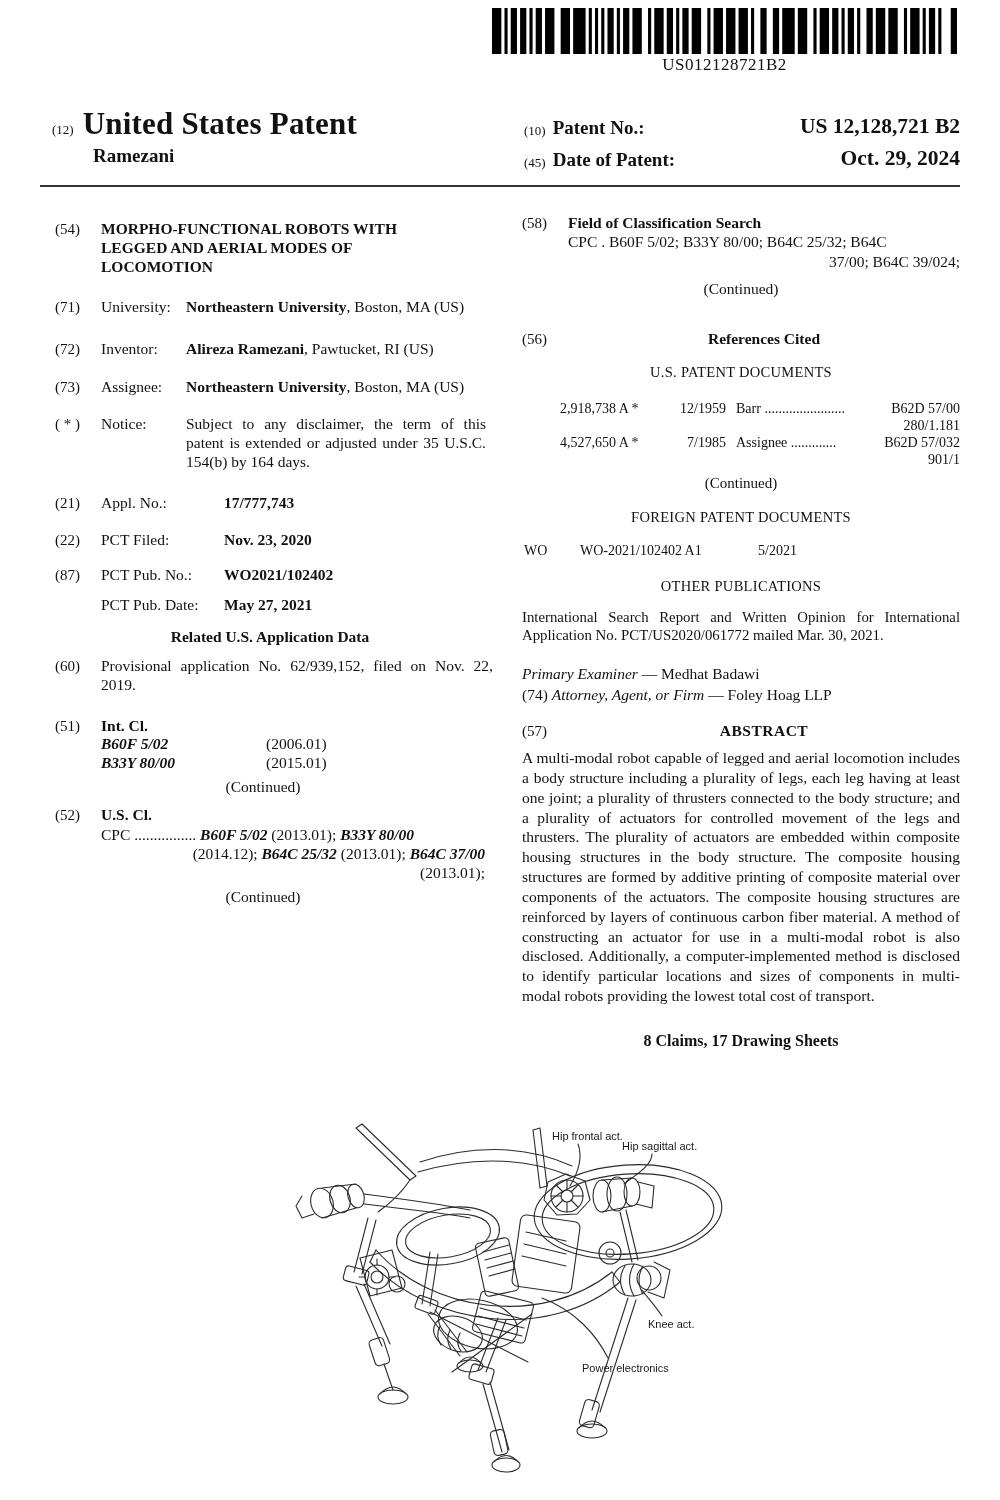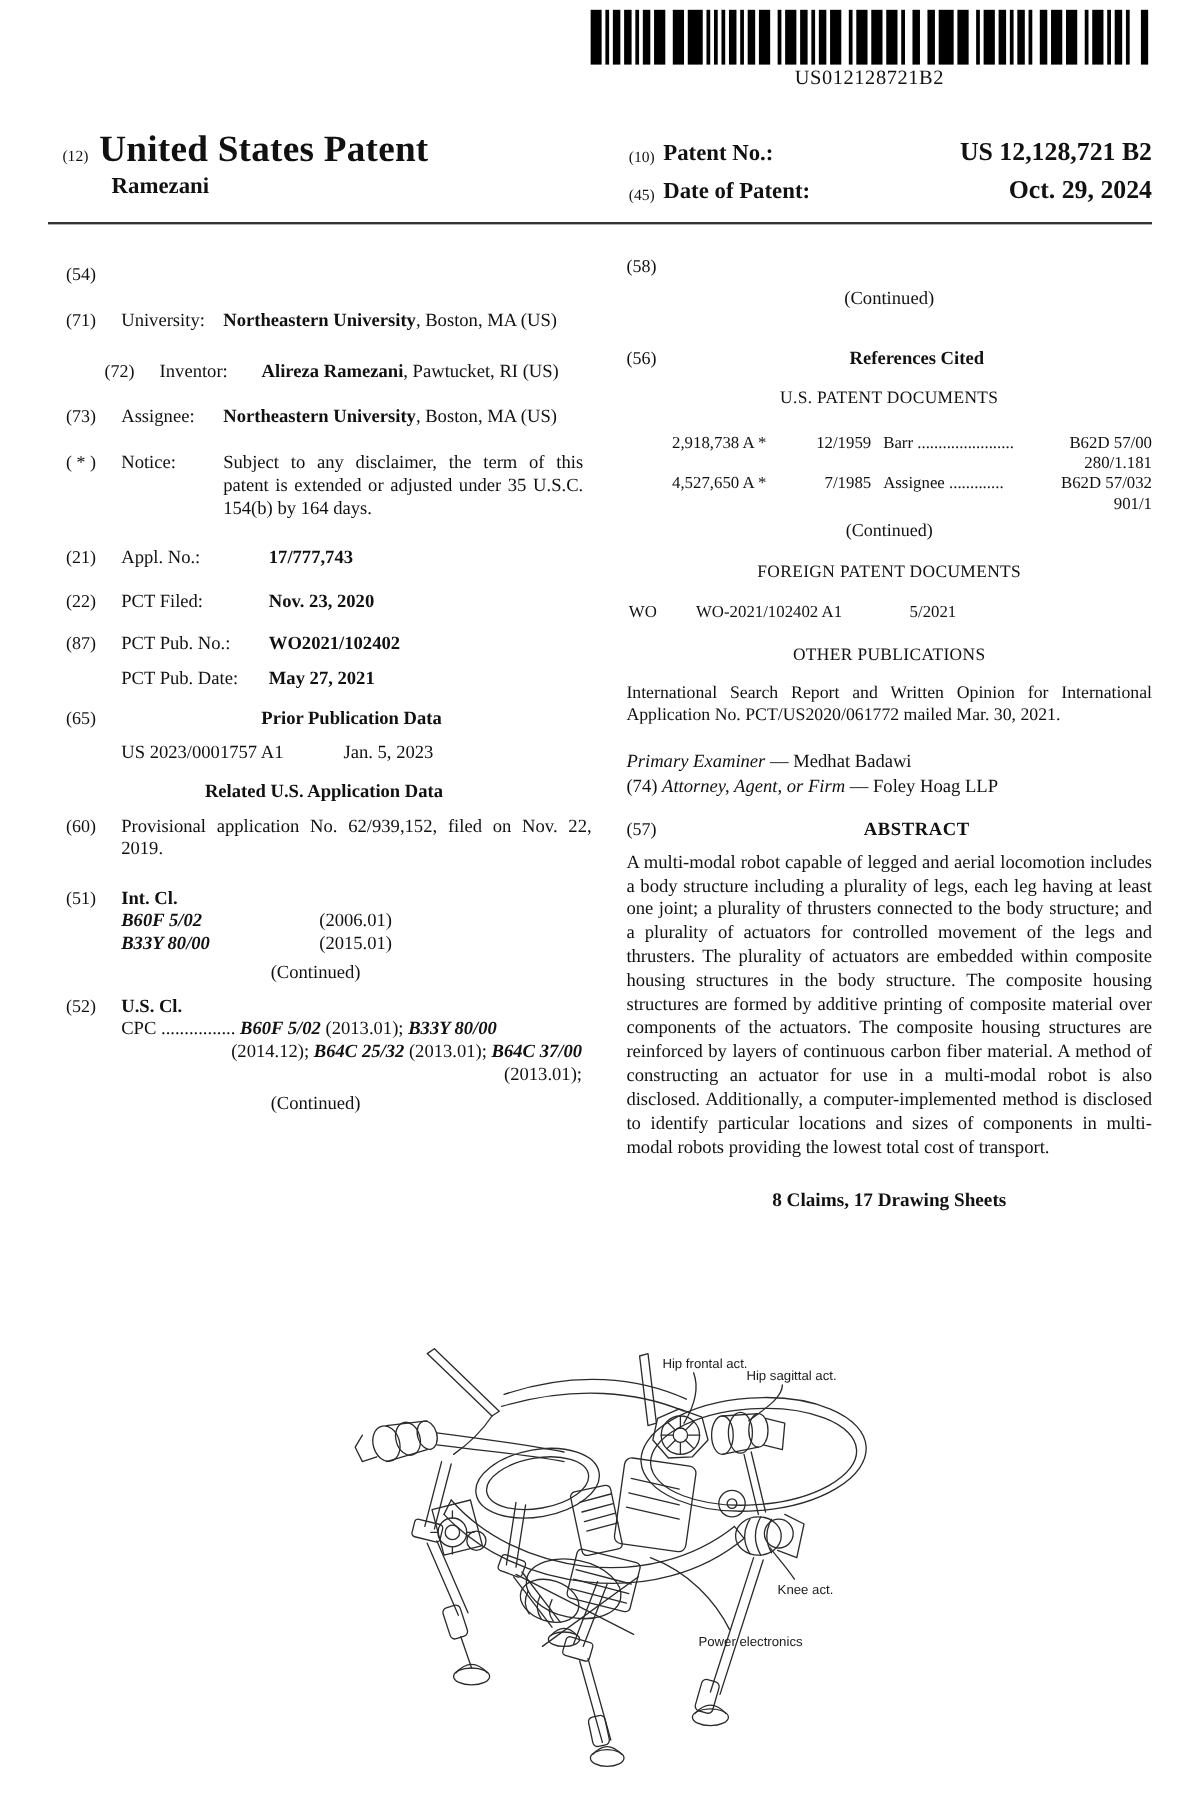--- a/index.html
+++ b/index.html
@@ -31,21 +31,21 @@
   .col-left{left:55px;width:430px;}
   .col-right{left:522px;width:438px;}
   .sec{display:grid;grid-template-columns:46px 1fr;}
   .sn{font-size:15px;}
   .b{font-weight:bold;} .i{font-style:italic;} .bi{font-weight:bold;font-style:italic;}
   .center{text-align:center;} .right{text-align:right;}
   .kv{display:grid;grid-template-columns:123px 1fr;}
 
   
   .s-title{margin-top:6px;} .s-title .tt{width:352px;}
-  .s-appl{margin-top:21px;} .s-inv{margin-top:23px;margin-left:32px;} .s-asgn{margin-top:19px;}
+  .s-appl{margin-top:21px;} .s-inv{margin-top:23px;} .s-asgn{margin-top:19px;}
   .s-notice{margin-top:19px;} .s-notice .nt{width:300px;text-align:justify;}
   .s-21{margin-top:22px;} .s-22{margin-top:18px;} .s-86{margin-top:19px;}
   .s-86b{margin-top:12px;} .s-87{margin-top:16px;} .s-87b{margin-top:11px;}
   .s-65{margin-top:14px;} .pp-entry{margin-top:10px;display:flex;}
   .pp-date{margin-left:50px;}
   .related{margin-top:13px;font-size:15.5px;}
   .s-60{margin-top:10px;} .s-60 .pt{width:392px;text-align:justify;}
   .s-51{margin-top:22px;} .icl-row{display:grid;grid-template-columns:165px 1fr;}
   .cont-l{margin-top:5px;margin-right:60px;}
   .s-52{margin-top:9px;}
@@ -160,20 +160,21 @@
       </div>
     </div>
   </div>
 
   <div class="rule"></div>
 
   <div class="col col-left">
 
     <div class="sec s-title">
       <span class="sn">(54)</span>
+      <div class="b tt">MORPHO-FUNCTIONAL ROBOTS WITH LEGGED AND AERIAL MODES OF LOCOMOTION</div>
     </div>
 
     <div class="sec s-appl">
       <span class="sn">(71)</span>
       <div class="kv" style="grid-template-columns:85px 1fr;">
         <span>University:</span>
         <span><span class="b">Northeastern University</span><span>, Boston, MA (US)</span></span>
       </div>
     </div>
 
@@ -225,30 +226,20 @@
           <span>PCT Pub. No.:</span>
           <span class="b">WO2021/102402</span>
         </div>
         <div class="kv s-87b">
           <span>PCT Pub. Date:</span>
           <span class="b">May 27, 2021</span>
         </div>
       </div>
     </div>
 
-    <div class="sec s-65">
-      <span class="sn">(65)</span>
-      <div>
-        <div class="b center">Prior Publication Data</div>
-        <div class="pp-entry">
-          <span>US 2023/0001757 A1</span>
-          <span class="pp-date">Jan. 5, 2023</span>
-        </div>
-      </div>
-    </div>
 
     <div class="b center related">Related U.S. Application Data</div>
 
     <div class="sec s-60">
       <span class="sn">(60)</span>
       <div class="pt">Provisional application No. 62/939,152, filed on Nov. 22, 2019.</div>
     </div>
 
     <div class="sec s-51">
       <span class="sn">(51)</span>
@@ -276,20 +267,25 @@
         <div class="center cont-l">(Continued)</div>
       </div>
     </div>
 
   </div>
 
   <div class="col col-right">
 
     <div class="sec s-58">
       <span class="sn">(58)</span>
+      <div>
+        <div class="b">Field of Classification Search</div>
+        <div>CPC . B60F 5/02; B33Y 80/00; B64C 25/32; B64C</div>
+        <div class="right f2">37/00; B64C 39/024;</div>
+      </div>
     </div>
     <div class="center cont-r">(Continued)</div>
 
     <div class="sec s-56">
       <span class="sn">(56)</span>
       <div class="b center">References Cited</div>
     </div>
 
     <div class="center uspd">U.S. PATENT DOCUMENTS</div>
 

